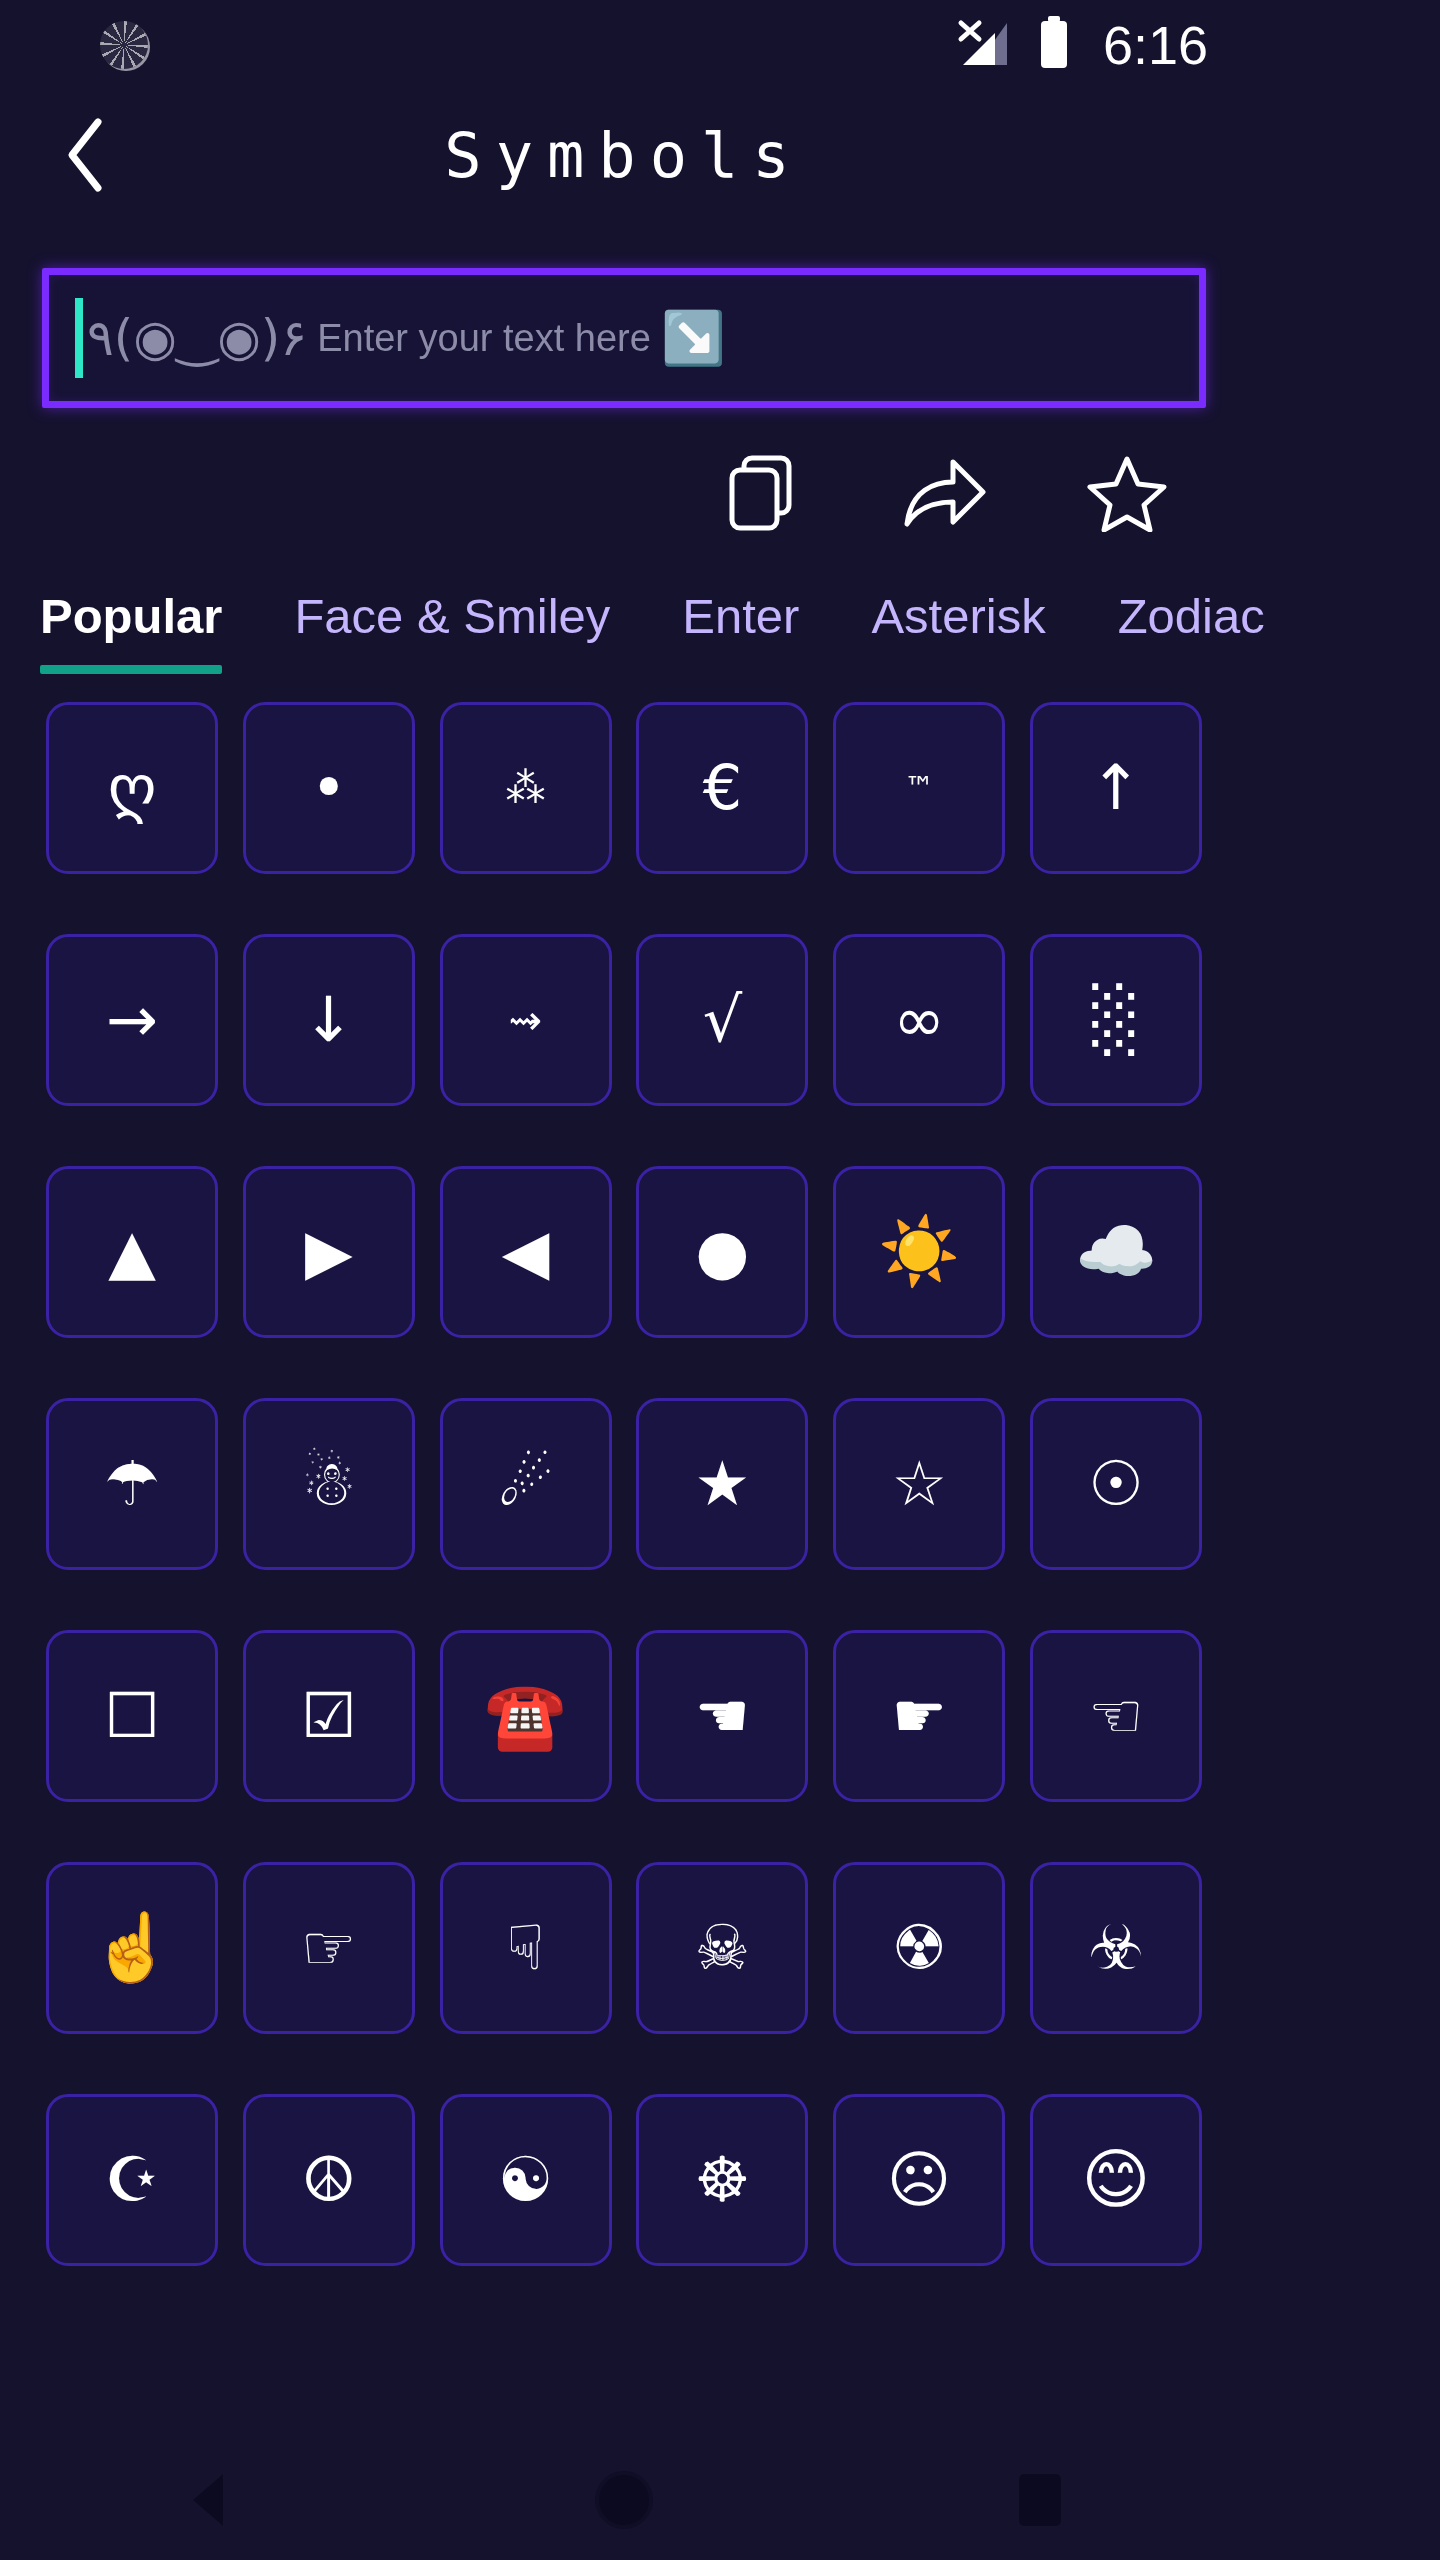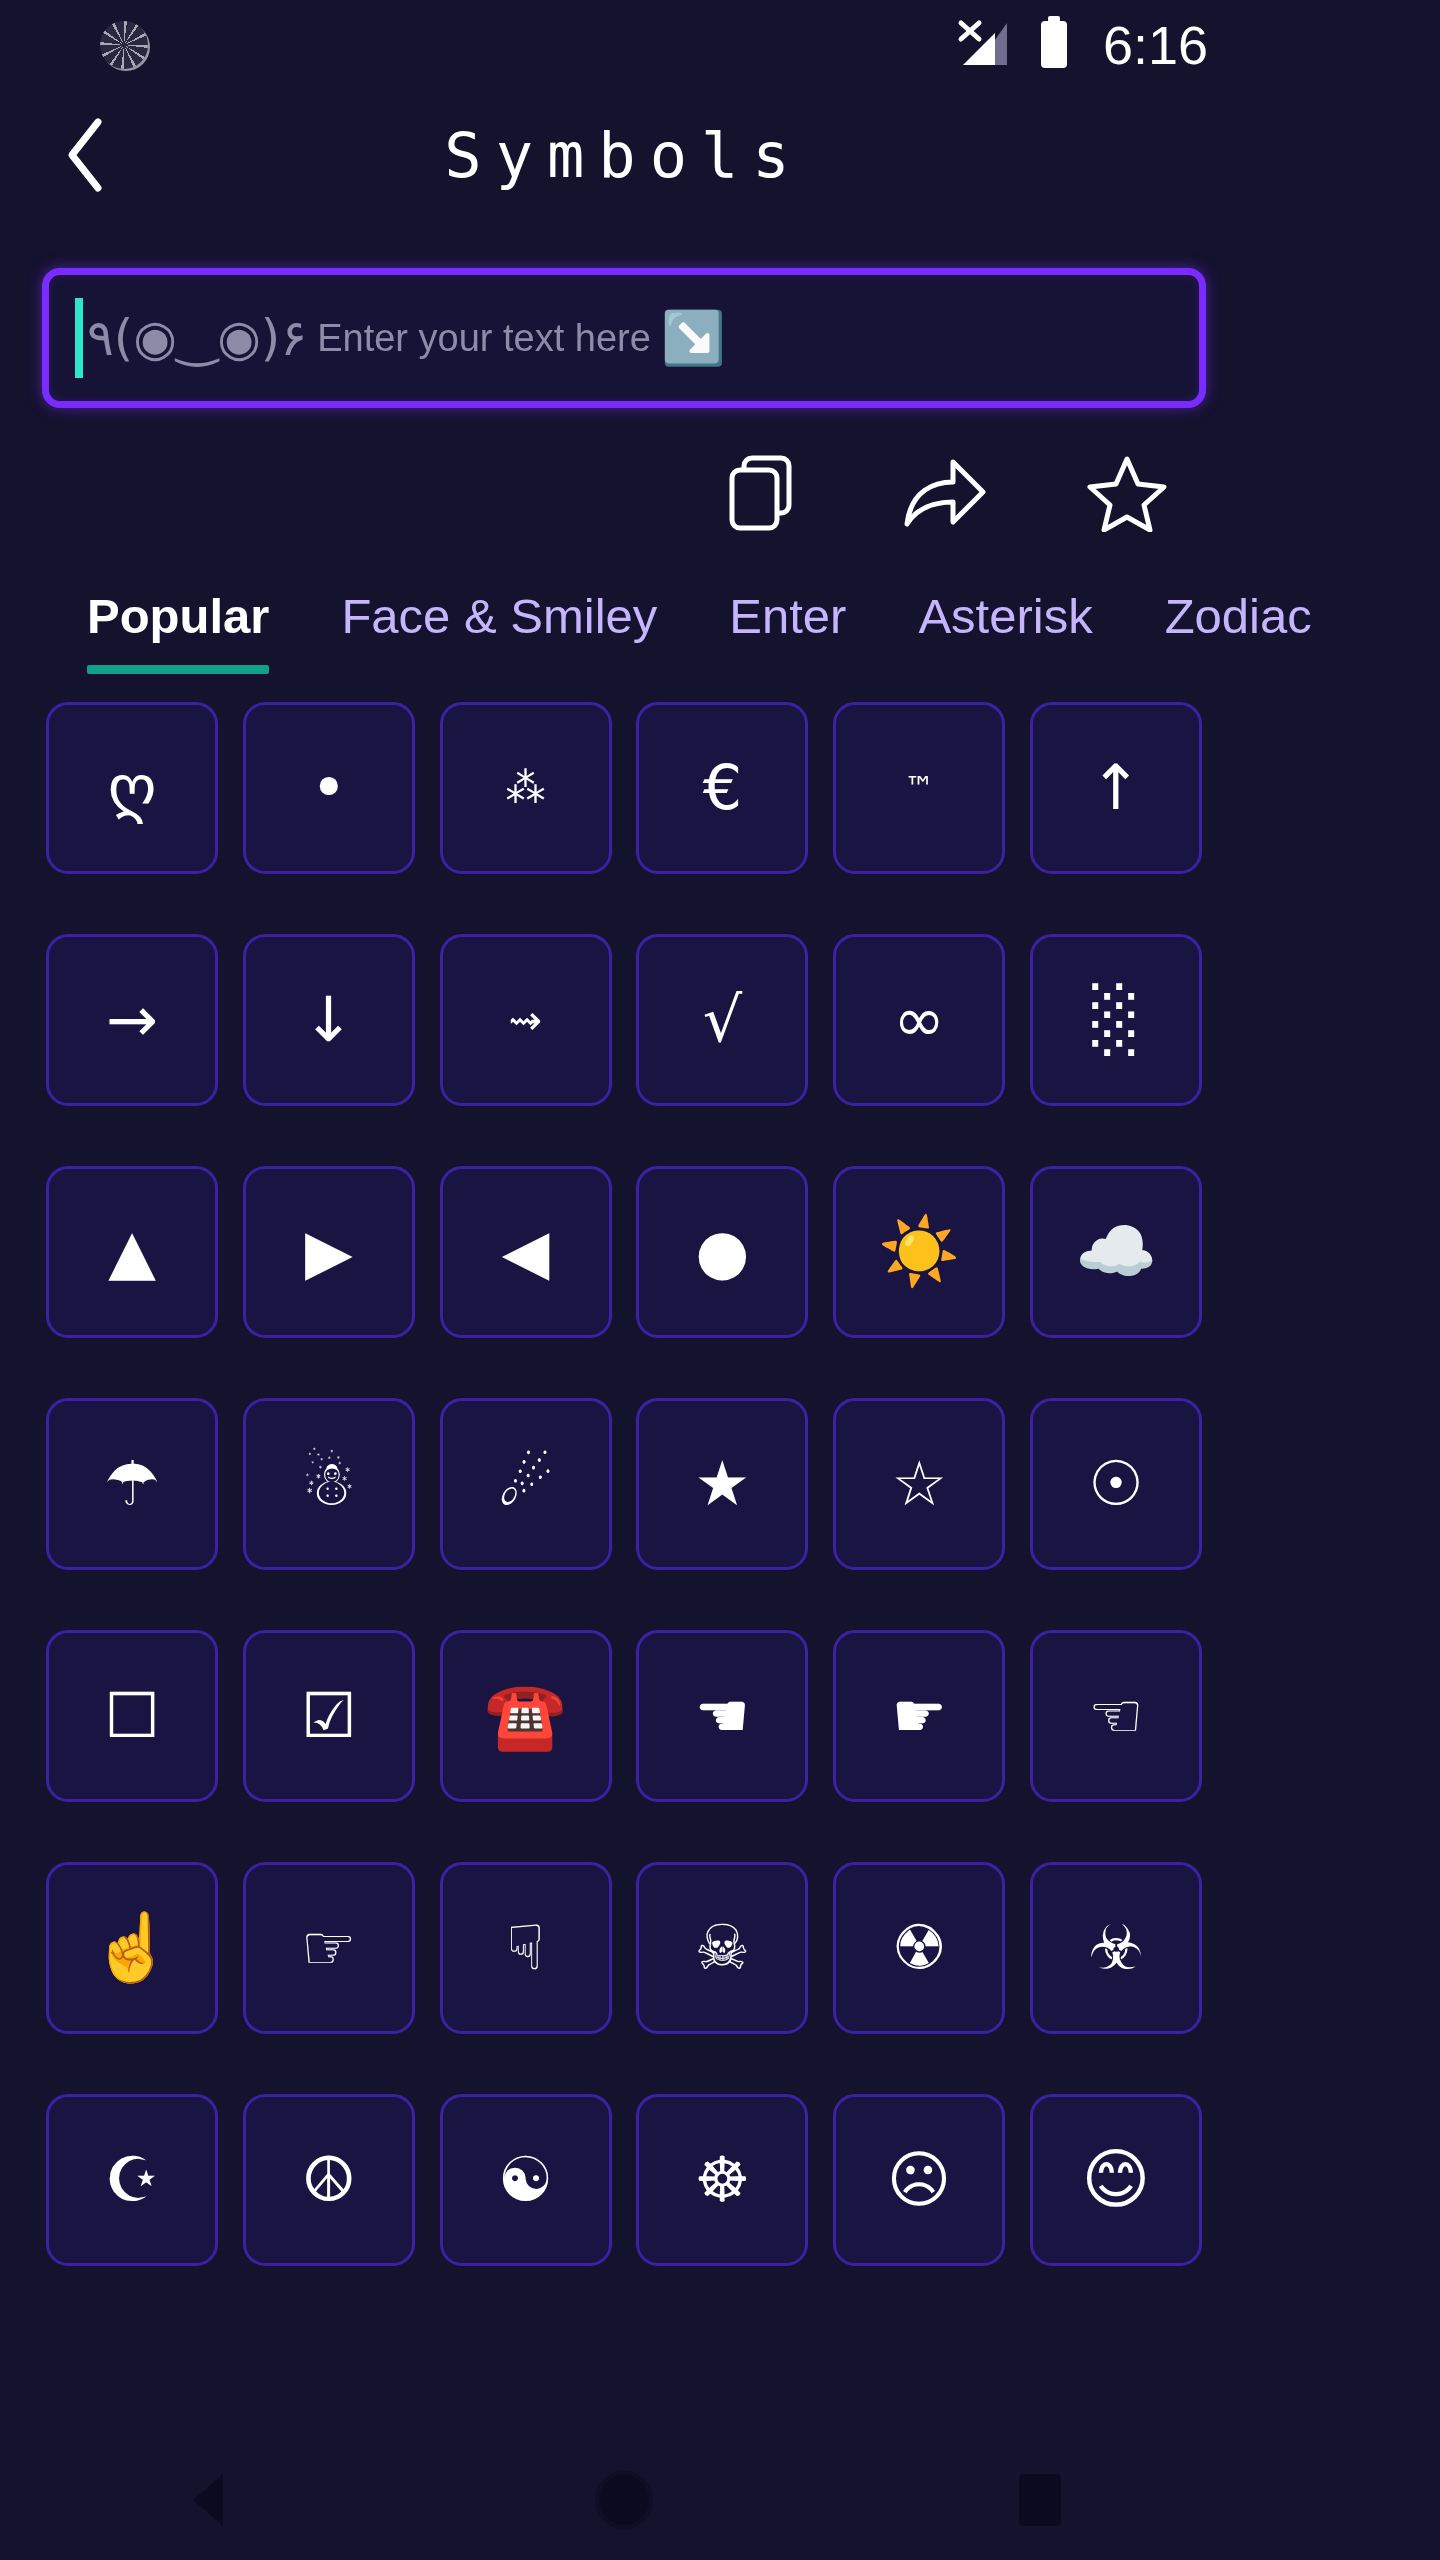--- a/index.html
+++ b/index.html
@@ -73,21 +73,21 @@
     font-family:"DejaVu Sans Mono", monospace;
     font-weight:300;
     pointer-events:none;
   }
 
   
   .input-wrap{ padding:48px 42px 0 42px; }
   .input-box{
     height:140px;
     border:7px solid #7a2bff;
-    border-radius:18px;
+    border-radius:2px;
     background:#171336;
     box-shadow:0 0 14px rgba(122,43,255,.55), inset 0 0 10px rgba(122,43,255,.18);
     display:flex; align-items:center;
     padding:0 26px;
     overflow:hidden;
     position:relative;
   }
   .caret{
     width:8px; height:80px; background:#2ee6c8;
     flex:0 0 8px; margin-right:4px;
@@ -111,21 +111,21 @@
   }
   .action-btn{
     width:86px; height:86px;
     display:flex; align-items:center; justify-content:center;
     cursor:pointer;
   }
 
   
   .tabs{
     display:flex; align-items:flex-start;
-    padding:52px 0 0 87px;
+    padding:52px 0 0 40px;
     gap:0;
     position:relative;
   }
   .tab{
     position:relative;
     color:#c4b5fd;
     font-size:49px;
     font-family:"Liberation Sans", sans-serif;
     white-space:nowrap;
     cursor:pointer;

